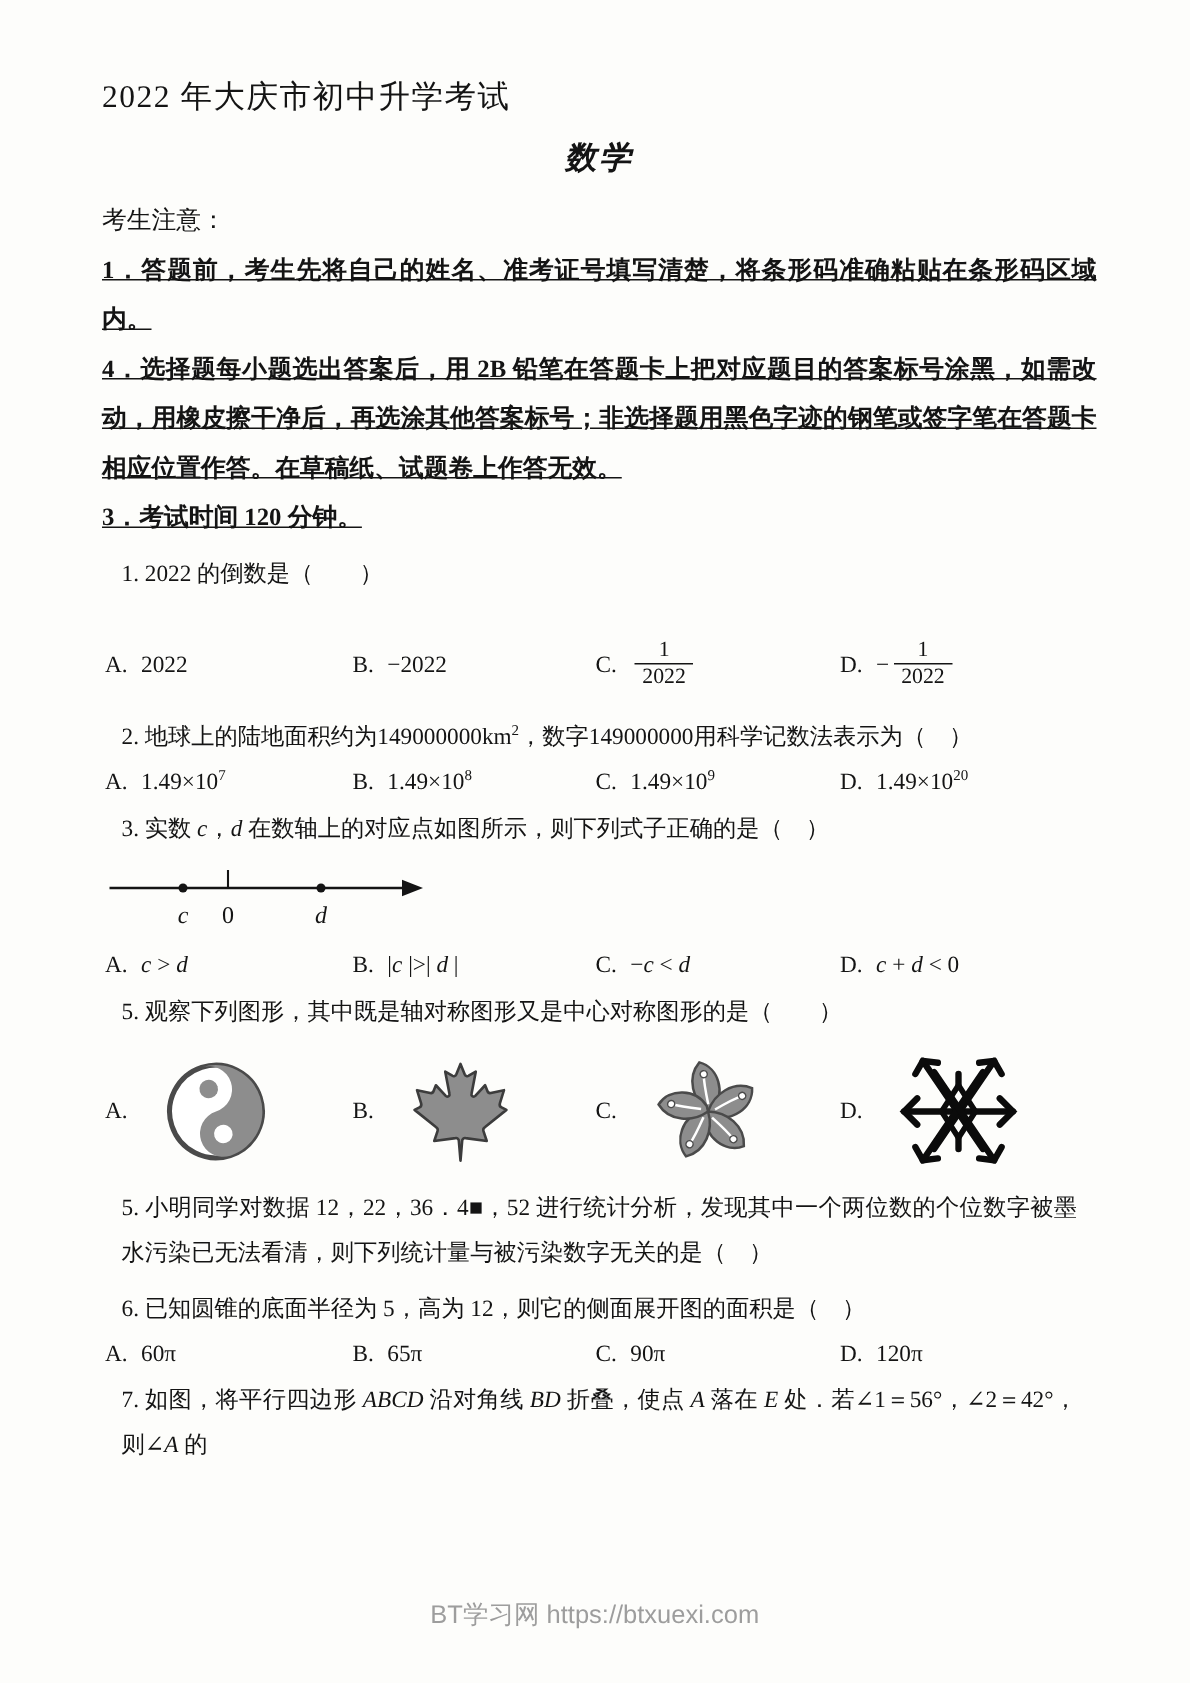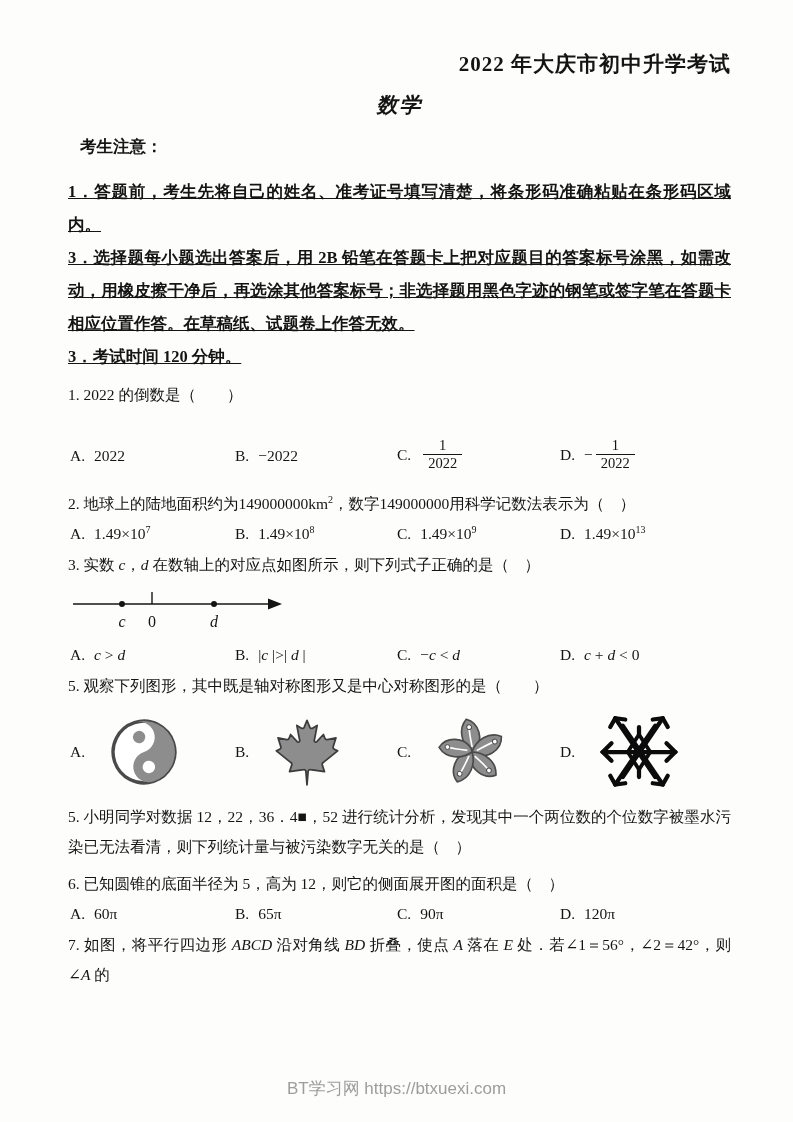--- a/index.html
+++ b/index.html
@@ -2,72 +2,72 @@
 <html lang="zh"><head>
 <meta charset="utf-8">
 <style>
   html,body{margin:0;padding:0;}
   body{
     width:793px;height:1122px;position:relative;overflow:hidden;
     background:#fdfdfb;color:#141414;
     font-family:"Liberation Serif","DejaVu Serif",serif;
   }
   .content{padding:50px 62px 0 68px;}
-  .title{font-size:21px;font-weight:bold;text-align:right;margin:0 0 13px;letter-spacing:1px;}
+  .title{font-size:21px;font-weight:normal;text-align:left;margin:0 0 13px;letter-spacing:1px;}
   .subtitle{font-size:21px;font-weight:bold;text-align:center;margin:0 0 12px;letter-spacing:2px;font-style:italic;}
-  .notice-head{font-weight:bold;font-size:16.5px;line-height:32px;margin:12px;}
+  .notice-head{font-weight:normal;font-size:16.5px;line-height:32px;margin:0;}
   .notice{font-weight:bold;font-size:16.5px;line-height:33px;margin:0;text-align:justify;text-decoration:underline;}
   .section-head{font-weight:bold;font-size:17px;line-height:34px;margin:2px 0 0;text-align:justify;}
-  .q{font-size:15.5px;line-height:30px;margin:7px 0 0;text-align:justify;}
+  .q{font-size:15.5px;line-height:30px;margin:7px 13px 0;text-align:justify;}
   .opts{display:grid;grid-template-columns:165px 162px 163px 1fr;align-items:center;
         font-size:15.5px;margin:6px 0 4px 2px;}
   .opts.tall{min-height:52px;margin-top:20px;}
   .opt{white-space:nowrap;}
   .ol{margin-right:9px;}
   .it{font-style:italic;}
   sup{font-size:10px;line-height:0;}
   .frac{display:inline-block;vertical-align:middle;text-align:center;line-height:1.15;
         font-size:14.5px;margin:0 1px 4px 3px;}
   .frac .num{display:block;padding:0 5px;}
   .frac .den{display:block;border-top:1.2px solid #141414;padding:0 5px;}
   .figure-row{margin:10px 0 2px 2px;}
   .sym-row{display:grid;grid-template-columns:165px 162px 163px 1fr;align-items:center;
            margin:8px 0 6px 2px;font-size:15.5px;min-height:86px;}
   .sym-cell{display:flex;align-items:center;gap:14px;}
-  .watermark{position:absolute;left:0;right:0;bottom:22px;text-align:center;
+  .watermark{position:absolute;left:0;right:0;bottom:34px;text-align:center;
              color:#9d9d9d;font-size:17px;font-family:"Liberation Sans","DejaVu Sans",sans-serif;}
 </style>
 </head>
 <body>
 
 <div class="content">
 
   <h1 class="title">2022 年大庆市初中升学考试</h1>
   <h2 class="subtitle">数学</h2>
 
   <p class="notice-head">考生注意：</p>
   <p class="notice">1．答题前，考生先将自己的姓名、准考证号填写清楚，将条形码准确粘贴在条形码区域内。</p>
-  <p class="notice">3．选择题每小题选出答案后，用 2B 铅笔在答题卡上把对应题目的答案标号涂黑，如需改动，用橡皮擦干净后，再选涂其他答案标号；非选择题用黑色字迹的钢笔或签字笔在答题卡相应位置作答。在草稿纸、试题卷上作答无效。</p>
+  <p class="notice">4．选择题每小题选出答案后，用 2B 铅笔在答题卡上把对应题目的答案标号涂黑，如需改动，用橡皮擦干净后，再选涂其他答案标号；非选择题用黑色字迹的钢笔或签字笔在答题卡相应位置作答。在草稿纸、试题卷上作答无效。</p>
   <p class="notice">3．考试时间 120 分钟。</p>
 
 
   <div class="q">1. 2022 的倒数是（　　）</div>
   <div class="opts tall">
     <span class="opt"><span class="ol">A.</span><span>2022</span></span>
     <span class="opt"><span class="ol">B.</span><span>−2022</span></span>
     <span class="opt"><span class="ol">C.</span><span><span class="frac"><span class="num">1</span><span class="den">2022</span></span></span></span>
     <span class="opt"><span class="ol">D.</span><span>−<span class="frac"><span class="num">1</span><span class="den">2022</span></span></span></span>
   </div>
 
   <div class="q">2. 地球上的陆地面积约为149000000km<sup>2</sup>，数字149000000用科学记数法表示为（　）</div>
   <div class="opts">
     <span class="opt"><span class="ol">A.</span><span>1.49×10<sup>7</sup></span></span>
     <span class="opt"><span class="ol">B.</span><span>1.49×10<sup>8</sup></span></span>
     <span class="opt"><span class="ol">C.</span><span>1.49×10<sup>9</sup></span></span>
-    <span class="opt"><span class="ol">D.</span><span>1.49×10<sup>13</sup></span></span>
+    <span class="opt"><span class="ol">D.</span><span>1.49×10<sup>20</sup></span></span>
   </div>
 
   <div class="q">3. 实数 <span class="it">c</span>，<span class="it">d</span> 在数轴上的对应点如图所示，则下列式子正确的是（　）</div>
   <div class="figure-row">
     <svg width="230" height="46" viewBox="0 0 230 46">
       <line x1="3" y1="14" x2="200" y2="14" stroke="#141414" stroke-width="1.6"></line>
       <polygon points="198,8.5 212,14 198,19.5" fill="#141414"></polygon>
       <circle cx="52" cy="14" r="3" fill="#141414"></circle>
       <line x1="82" y1="2" x2="82" y2="14" stroke="#141414" stroke-width="1.4"></line>
       <circle cx="144" cy="14" r="3" fill="#141414"></circle>

